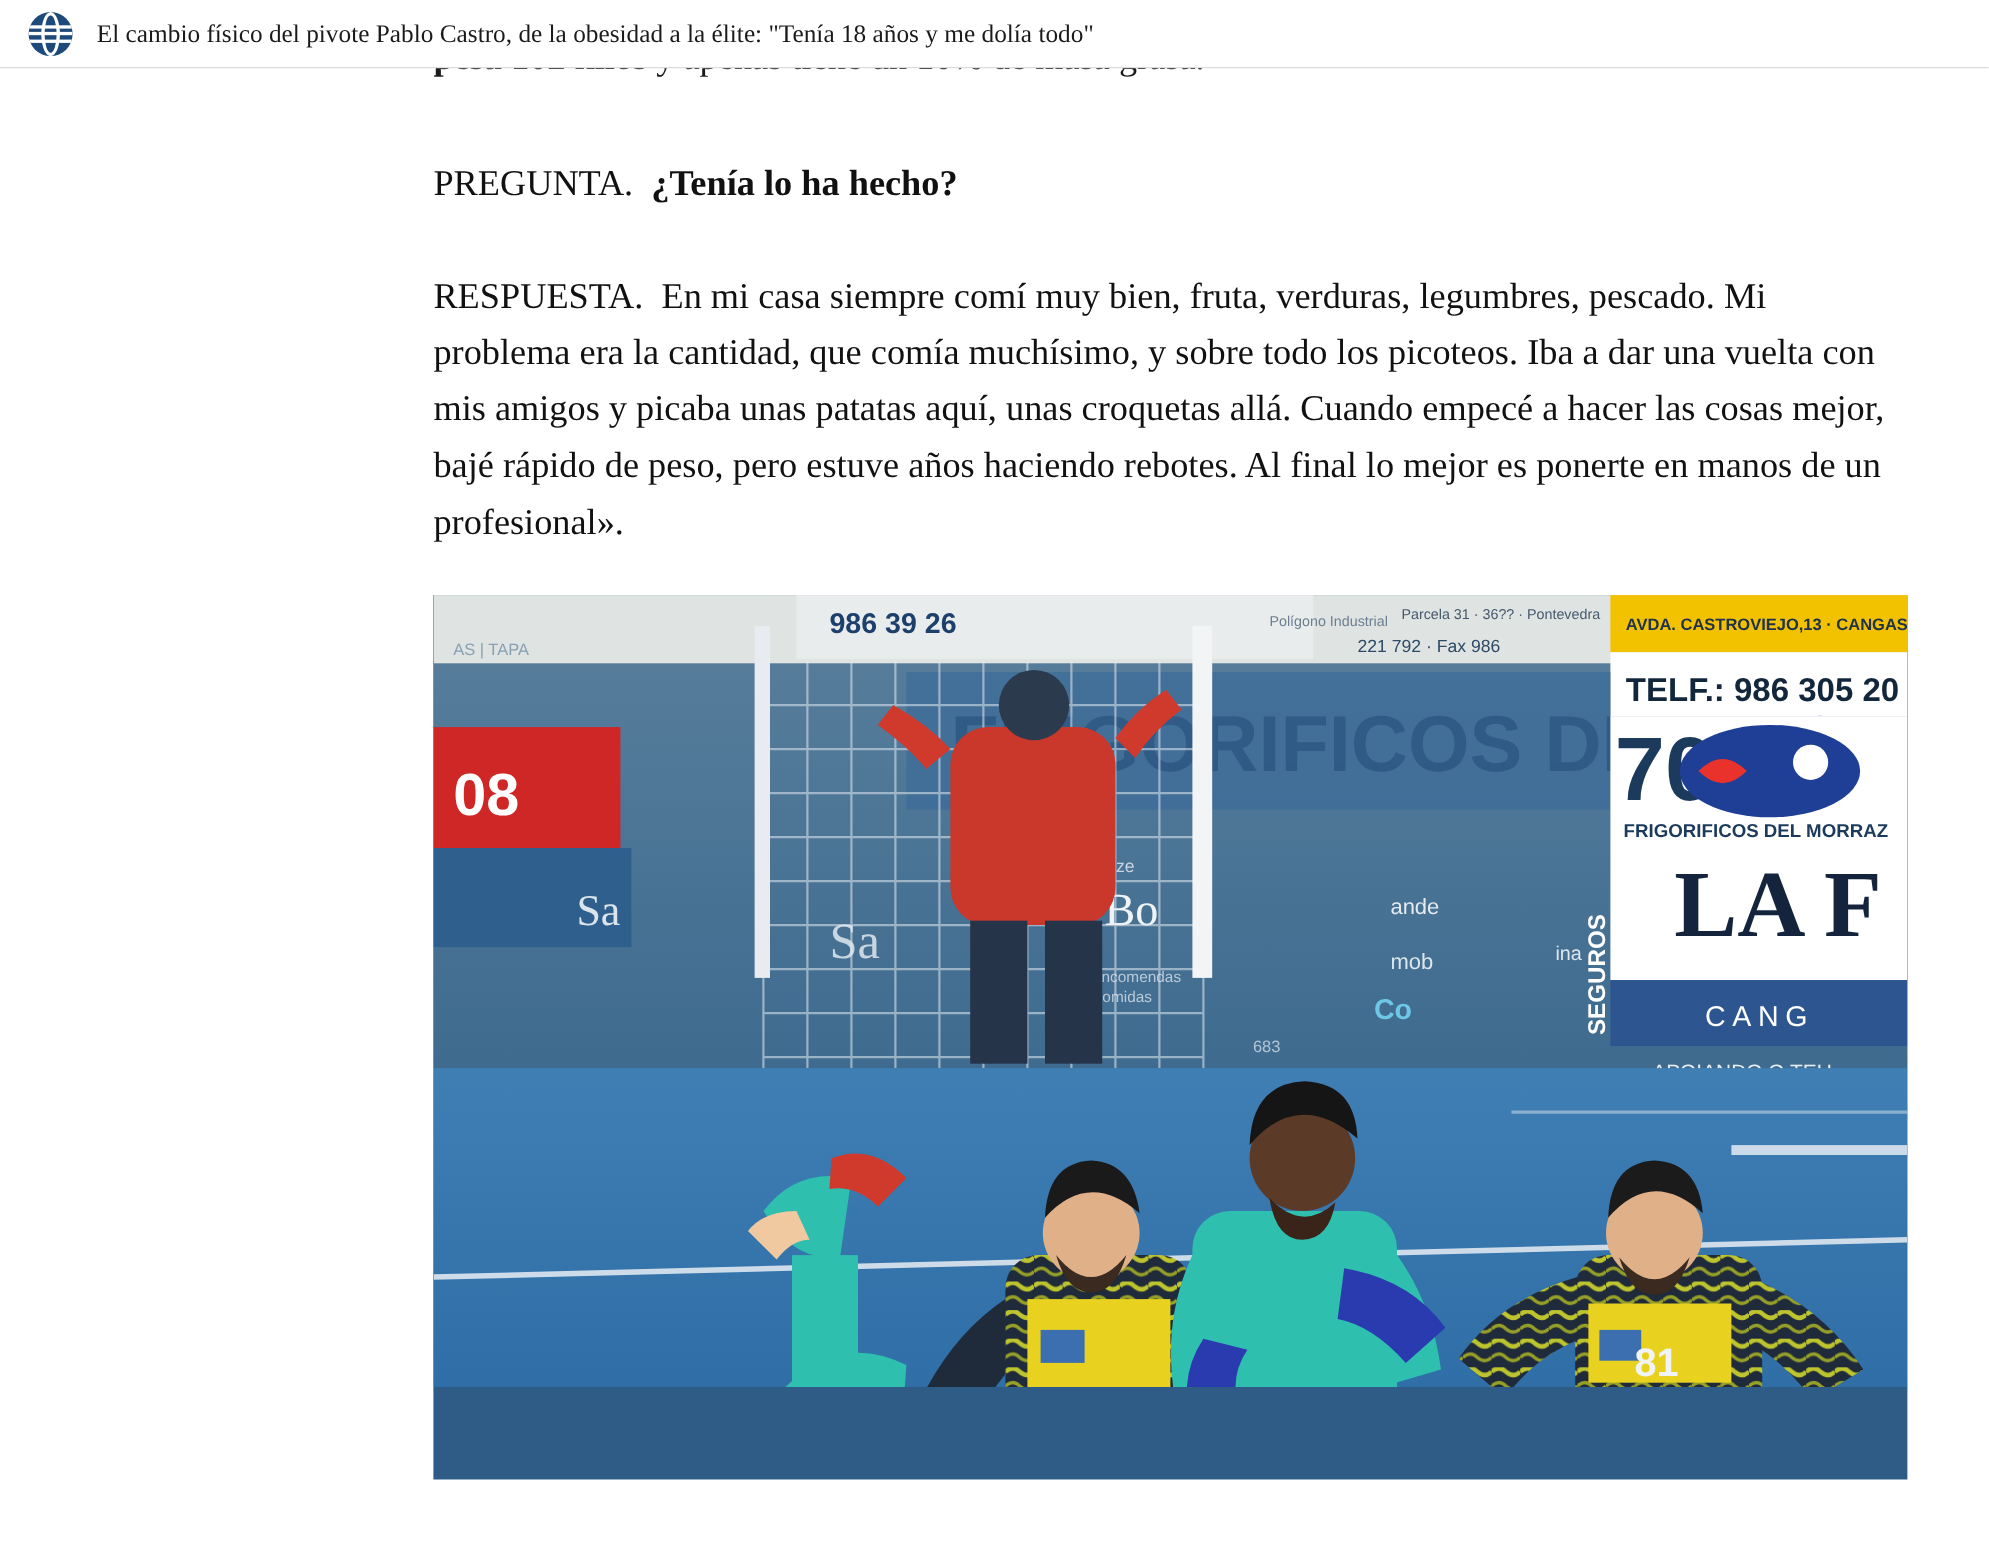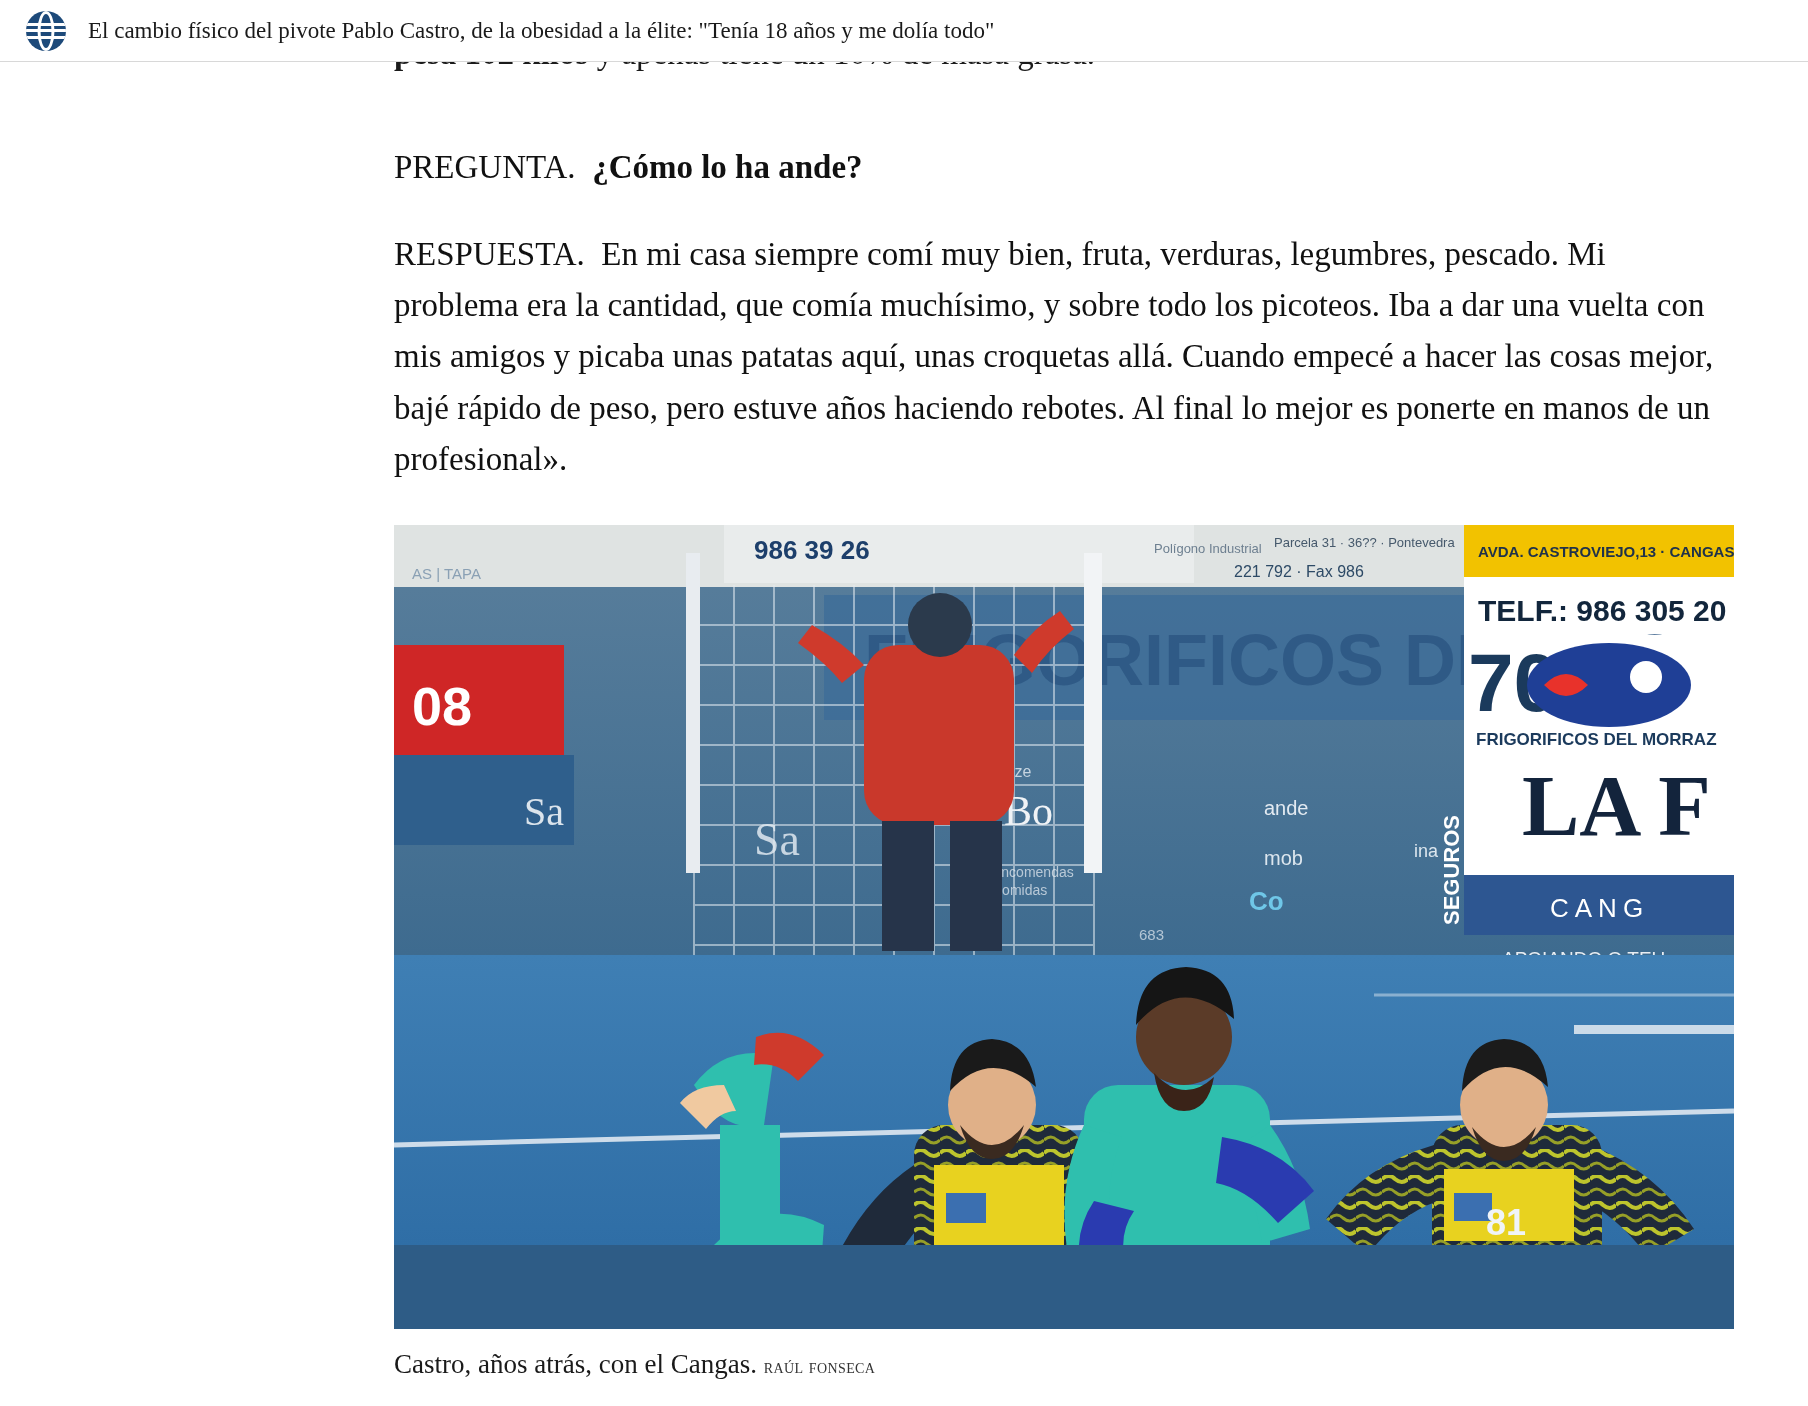--- a/index.html
+++ b/index.html
@@ -105,21 +105,21 @@
     line-height: 1.55;
     color: #111111;
     margin: 0;
     font-family: "Liberation Serif", serif;
   }
   .qa.question {
     margin-top: 44px;
     font-weight: 700;
   }
   .qa.answer {
-    margin-top: 36px;
+    margin-top: 52px;
   }
   .qa .lead {
     font-weight: 400;
   }
 
   
   figure {
     margin: 40px 0 0 0;
     width: 1340px;
   }
@@ -160,21 +160,21 @@
   <div class="colwrap">
 
     <div class="clipped-line">
       <div class="inner">
         <b>pesa 102 kilos</b><span> y apenas tiene un 10% de masa grasa.</span>
       </div>
     </div>
 
     <p class="qa question">
       <span class="lead">PREGUNTA.</span>
-      &nbsp;<span>¿Cómo lo ha ande?</span>
+      &nbsp;<span>¿Tenía lo ha hecho?</span>
     </p>
 
     <p class="qa answer">
       <span class="lead">RESPUESTA.</span>
       &nbsp;<span>En mi casa siempre comí muy bien, fruta, verduras, legumbres, pescado. Mi problema era la cantidad, que comía muchísimo, y sobre todo los picoteos. Iba a dar una vuelta con mis amigos y picaba unas patatas aquí, unas croquetas allá. Cuando empecé a hacer las cosas mejor, bajé rápido de peso, pero estuve años haciendo rebotes. Al final lo mejor es ponerte en manos de un profesional».</span>
     </p>
 
     <figure>
       <div class="photo">
         <svg width="1340" height="720" viewBox="0 0 1340 720" xmlns="http://www.w3.org/2000/svg">
@@ -347,20 +347,16 @@
             <rect x="1016" y="860" width="52" height="60" fill="#d9c21c" opacity="0.7"></rect>
             <rect x="1174" y="876" width="72" height="44" fill="#1b2433"></rect>
             <text x="1184" y="906" font-family="Liberation Sans, sans-serif" font-size="16" fill="#ffffff">ABANCA</text>
             <path d="M1016 946 q-30 96 -48 174 l66 10 q30 -84 46 -178 z" fill="#1f2a3a"></path>
             <path d="M1180 946 q44 94 110 162 l-56 42 q-70 -78 -104 -196 z" fill="#1f2a3a"></path>
             <path d="M966 1116 q-34 22 -22 48 l96 -6 q16 -26 -8 -46 z" fill="#2b6fb5"></path>
             <path d="M1250 1148 q34 20 26 46 l-96 -4 q-18 -26 6 -46 z" fill="#2b6fb5"></path>
           </g>
         </svg>
       </div>
-      <figcaption>
-        <span>Castro, años atrás, con el Cangas.</span>
-        <span class="credit">RAÚL FONSECA</span>
-      </figcaption>
     </figure>
 
   </div>
 </div>
 
 </body></html>

